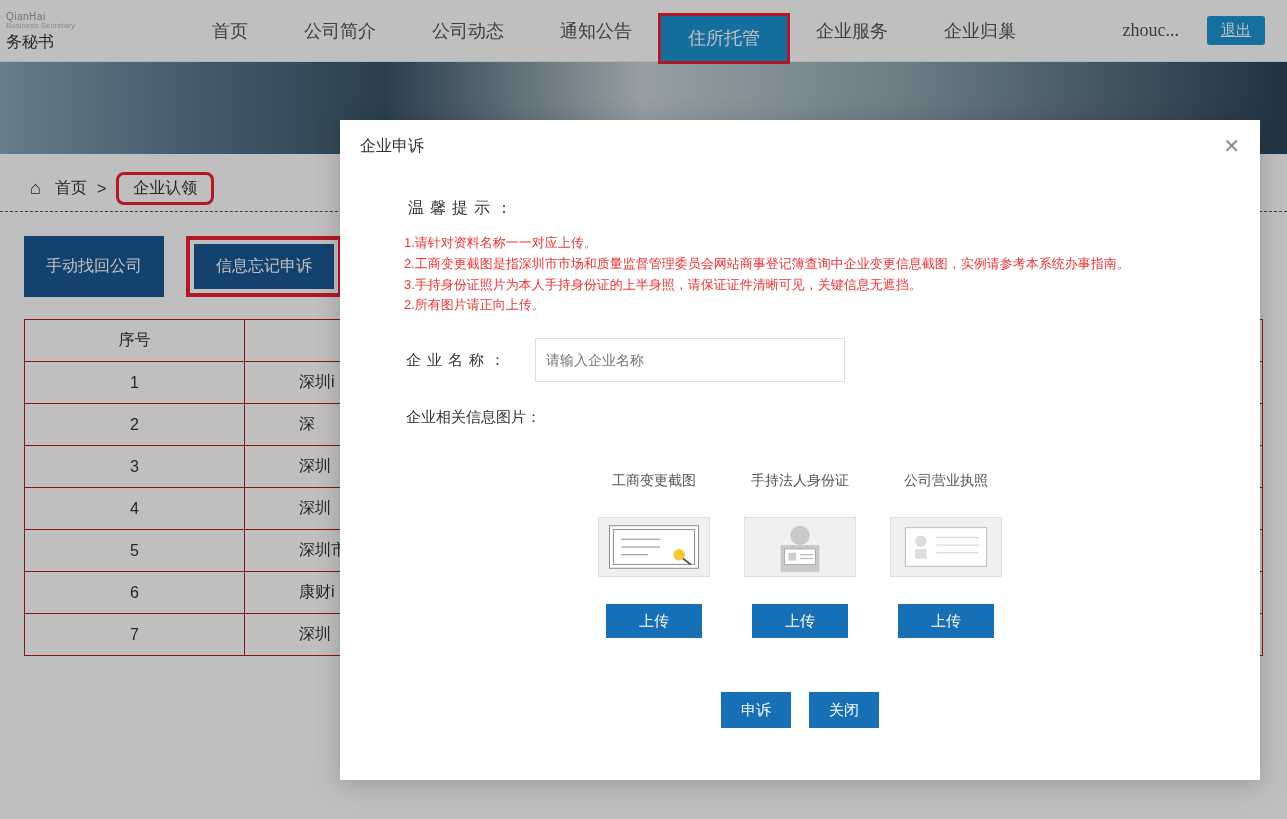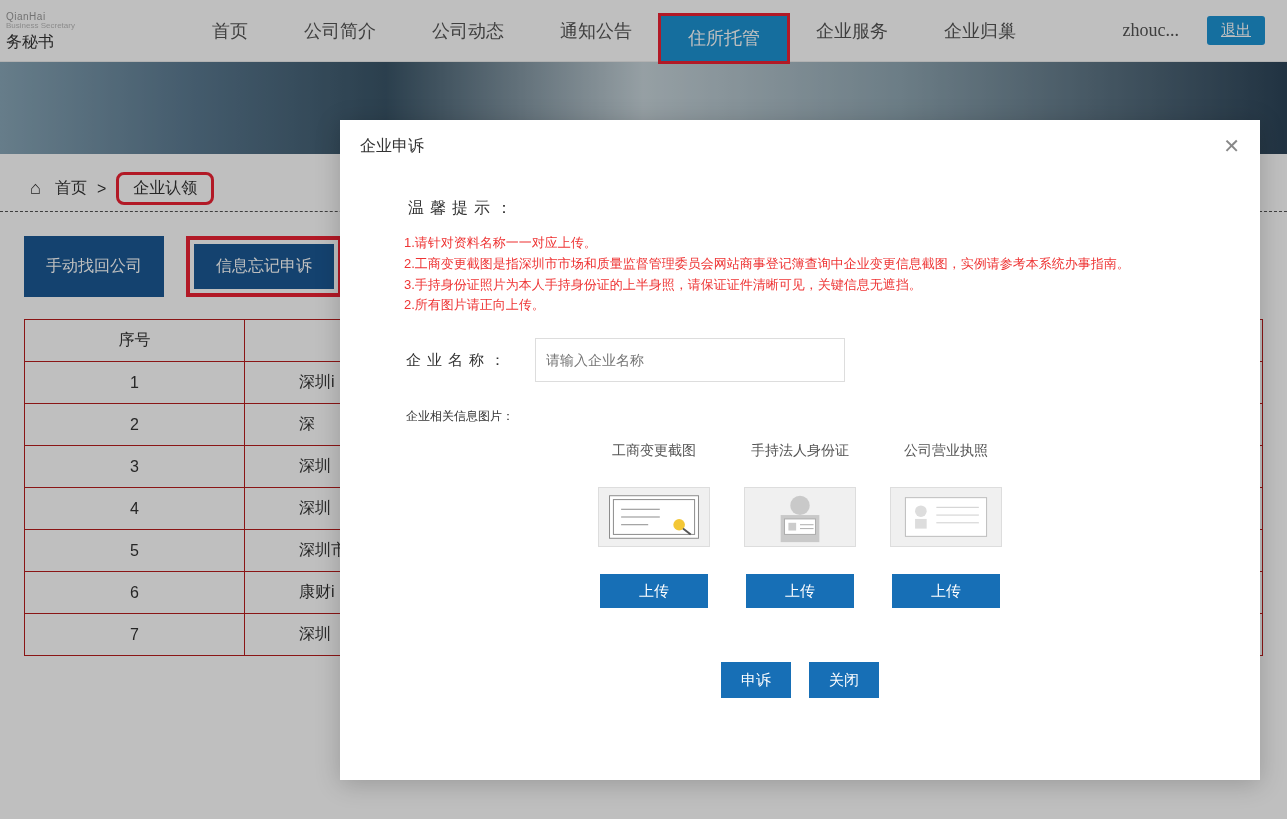--- a/index.html
+++ b/index.html
@@ -107,31 +107,31 @@
   }
   .close { cursor: pointer; font-size: 20px; color: #888; }
   .modal-body { padding: 10px 60px 0 60px; }
   .tip-title { font-size: 16px; letter-spacing: 6px; margin: 14px 0 14px 8px; }
   .tips { color: #e33; font-size: 13px; line-height: 1.6; margin-bottom: 22px; padding-left: 4px;}
   .field-row { display: flex; align-items: center; gap: 24px; margin: 6px 0 26px 6px; }
   .field-label { font-size: 15px; letter-spacing: 6px; }
   .text-input {
     border: 1px solid #ddd; height: 44px; width: 310px; padding: 0 10px; font-size: 14px;
   }
-  .sub-label { font-size: 12px; margin-left: 6px; margin-bottom: 17px; }
+  .sub-label { font-size: 15px; margin-left: 6px; margin-bottom: 45px; }
   .upload-row { display: flex; gap: 26px; justify-content: center; }
   .upload-col { width: 120px; display: flex; flex-direction: column; align-items: center; gap: 27px; }
   .upload-cap { font-size: 14px; color: #555; }
   .thumb {
     width: 112px; height: 60px; background: #f0f0f0; border: 1px solid #ddd;
     display: flex; align-items: center; justify-content: center;
   }
   .thumb svg { width: 100%; height: 100%; }
   .upload-btn {
-    background: #176fb6; color: #fff; border: none; width: 108px; height: 34px;
+    background: #176fb6; color: #fff; border: none; width: 96px; height: 34px;
     font-size: 15px; cursor: pointer;
   }
   .modal-foot { display: flex; justify-content: center; gap: 18px; margin-top: 54px; }
   .modal-foot .mbtn {
     background: #176fb6; color: #fff; border: none; width: 70px; height: 36px;
     font-size: 15px; cursor: pointer;
   }
 </style>
 </head>
 <body>

